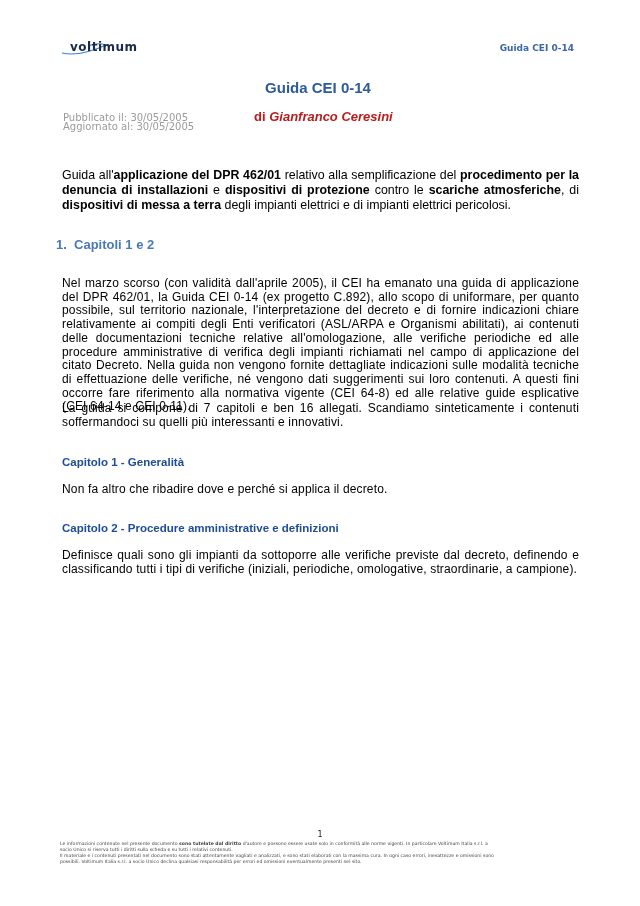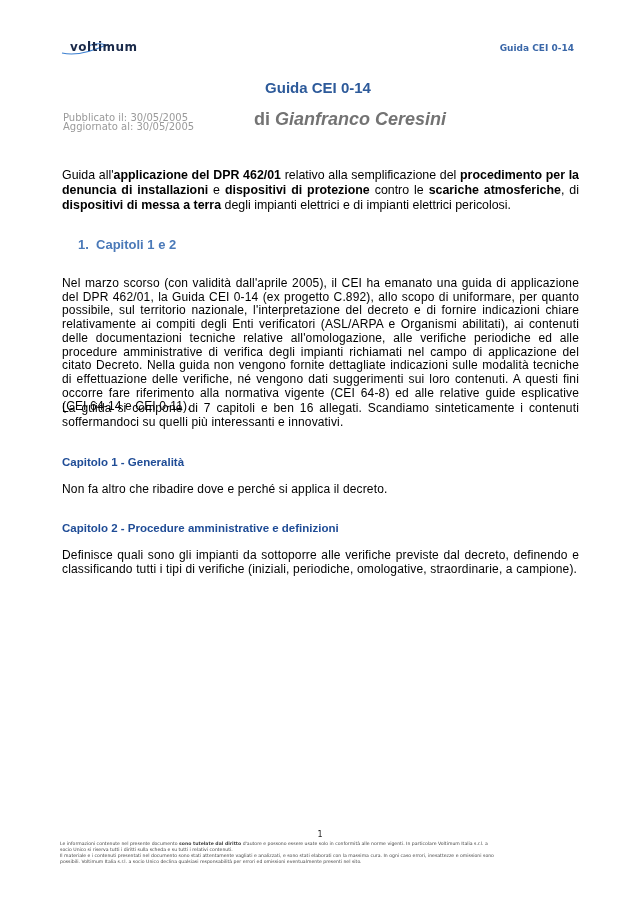--- a/index.html
+++ b/index.html
@@ -5,24 +5,24 @@
   html, body { margin:0; padding:0; background:#ffffff; }
   body { width:640px; height:906px; position:relative; overflow:hidden; font-family:"Liberation Sans", sans-serif; color:#000; }
   .abs { position:absolute; }
   .logo { left:60px; top:38px; width:50px; height:20px; }
   .logo-text { font-family:"DejaVu Sans", sans-serif; font-size:12px; letter-spacing:0.5px; color:#1a2a4a; font-weight:bold; position:absolute; left:10px; top:2px; }
   .logo-swoosh { position:absolute; left:0; top:5px; width:48px; height:12px; }
   .header-right { right:66px; top:43px; font-family:"DejaVu Sans", sans-serif; font-size:9px; font-weight:bold; color:#3a67a8; }
   .title { left:0; width:640px; top:79px; text-align:center; font-size:15px; font-weight:bold; color:#2d5a9a; padding-left:0px; }
   .title span { position:relative; left:-2px; }
   .meta { left:63px; top:113px; font-family:"DejaVu Sans", sans-serif; font-size:10px; color:#9a9a9a; line-height:9px; }
-  .author { left:254px; top:109px; font-size:18px; font-weight:bold; color:#737373; }
+  .author { left:254px; top:109px; font-size:13px; font-weight:bold; color:#b91c1c; }
   .author i { font-weight:bold; }
   .intro { left:62px; top:168px; width:517px; font-size:12.4px; line-height:15px; text-align:justify; }
-  .h1 { left:78px; top:237px; font-size:13px; font-weight:bold; color:#4a79b8; }
+  .h1 { left:56px; top:237px; font-size:13px; font-weight:bold; color:#4a79b8; }
   .para { left:62px; width:517px; font-size:12px; line-height:13.7px; text-align:justify; letter-spacing:0.15px; }
   .p1 { top:277px; }
   .p2 { top:402px; }
   .h2 { left:62px; font-size:11.5px; font-weight:bold; color:#1f4c96; }
   .h2a { top:456px; }
   .h2b { top:522px; }
   .p3 { top:483px; }
   .p4 { top:549px; }
   .pagenum { left:0; width:640px; top:830px; text-align:center; font-family:"DejaVu Sans", sans-serif; font-size:8px; color:#222; }
   .footer { left:60px; top:841px; width:525px; font-family:"DejaVu Sans", sans-serif; font-size:4.6px; line-height:6px; color:#444; }

